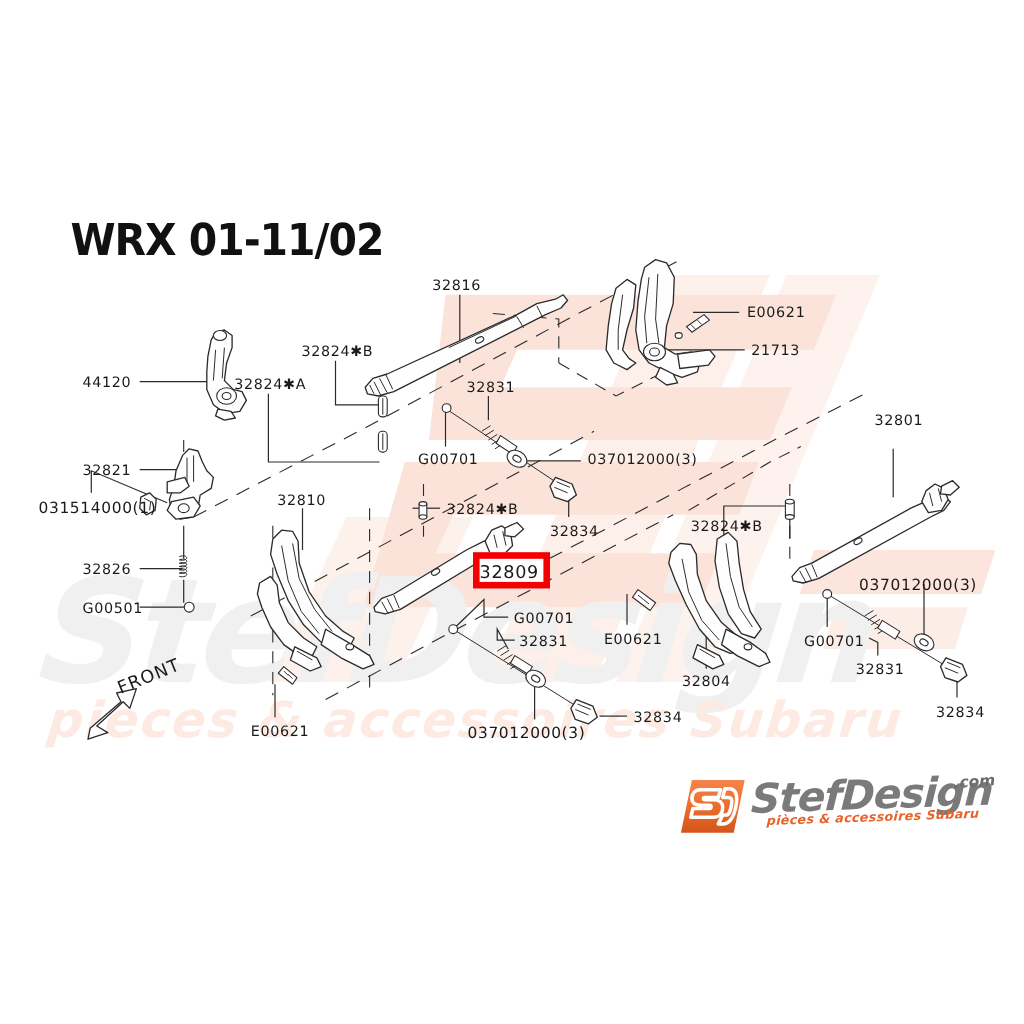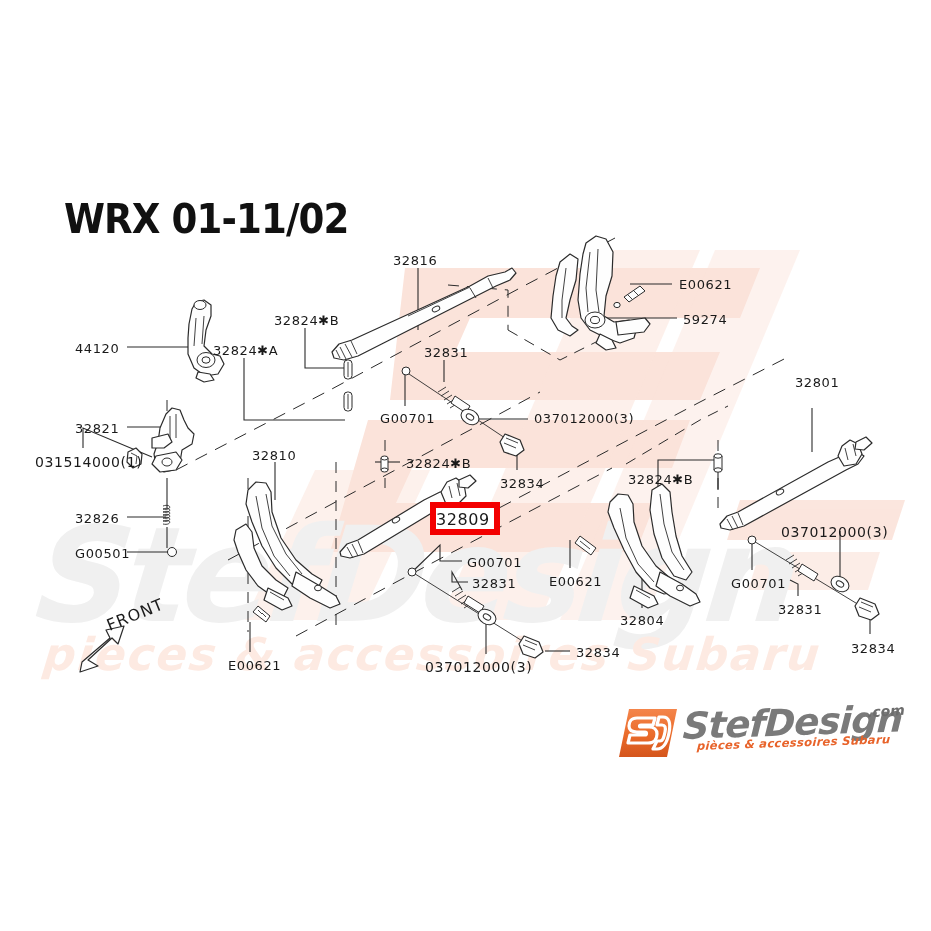--- a/index.html
+++ b/index.html
@@ -481,21 +481,21 @@
   </svg>
 
   <div id="diagram-title">WRX 01-11/02</div>
 
   <div id="front-text">FRONT</div>
 
   <div id="labels-layer">
     <div class="lbl" style="left:393px; top:253px;">32816</div>
     <div class="lbl" style="left:679px; top:277px;">E00621</div>
     <div class="lbl" style="left:274px; top:313px;">32824✱B</div>
-    <div class="lbl" style="left:683px; top:312px;">59274</div>
+    <div class="lbl" style="left:683px; top:312px;">21713</div>
     <div class="lbl" style="left:75px;  top:341px;">44120</div>
     <div class="lbl" style="left:213px; top:343px;">32824✱A</div>
     <div class="lbl" style="left:424px; top:345px;">32831</div>
     <div class="lbl" style="left:795px; top:375px;">32801</div>
     <div class="lbl" style="left:380px; top:411px;">G00701</div>
     <div class="lbl" style="left:534px; top:411px;">037012000(3)</div>
     <div class="lbl" style="left:75px;  top:421px;">32821</div>
     <div class="lbl" style="left:252px; top:448px;">32810</div>
     <div class="lbl" style="left:406px; top:456px;">32824✱B</div>
     <div class="lbl" style="left:628px; top:472px;">32824✱B</div>

